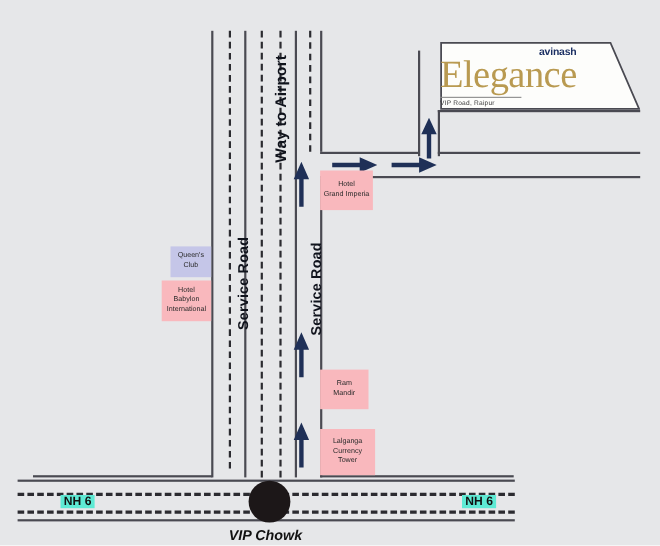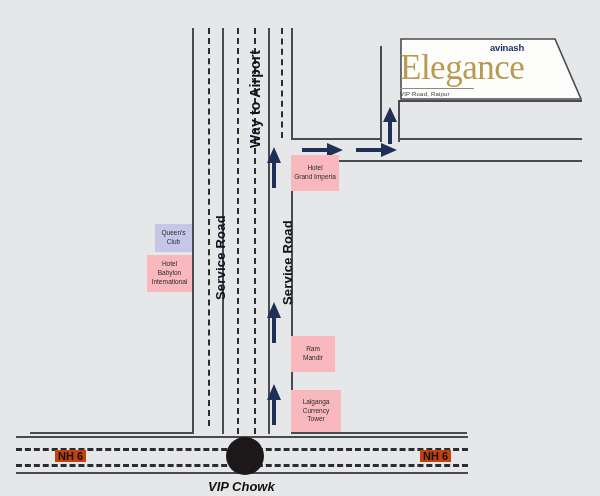--- a/index.html
+++ b/index.html
@@ -71,21 +71,21 @@
     border-radius: 50%;
     background: #1c1718;
   }
 
   
   .nh-label {
     position: absolute;
     font-size: 11px;
     font-weight: bold;
     color: #111;
-    background: #c2410c;
+    background: #5eead4;
     padding: 0 3px;
   }
   #vip-chowk-label {
     position: absolute;
     font-size: 13px;
     font-weight: bold;
     color: #111;
   }
 
   

